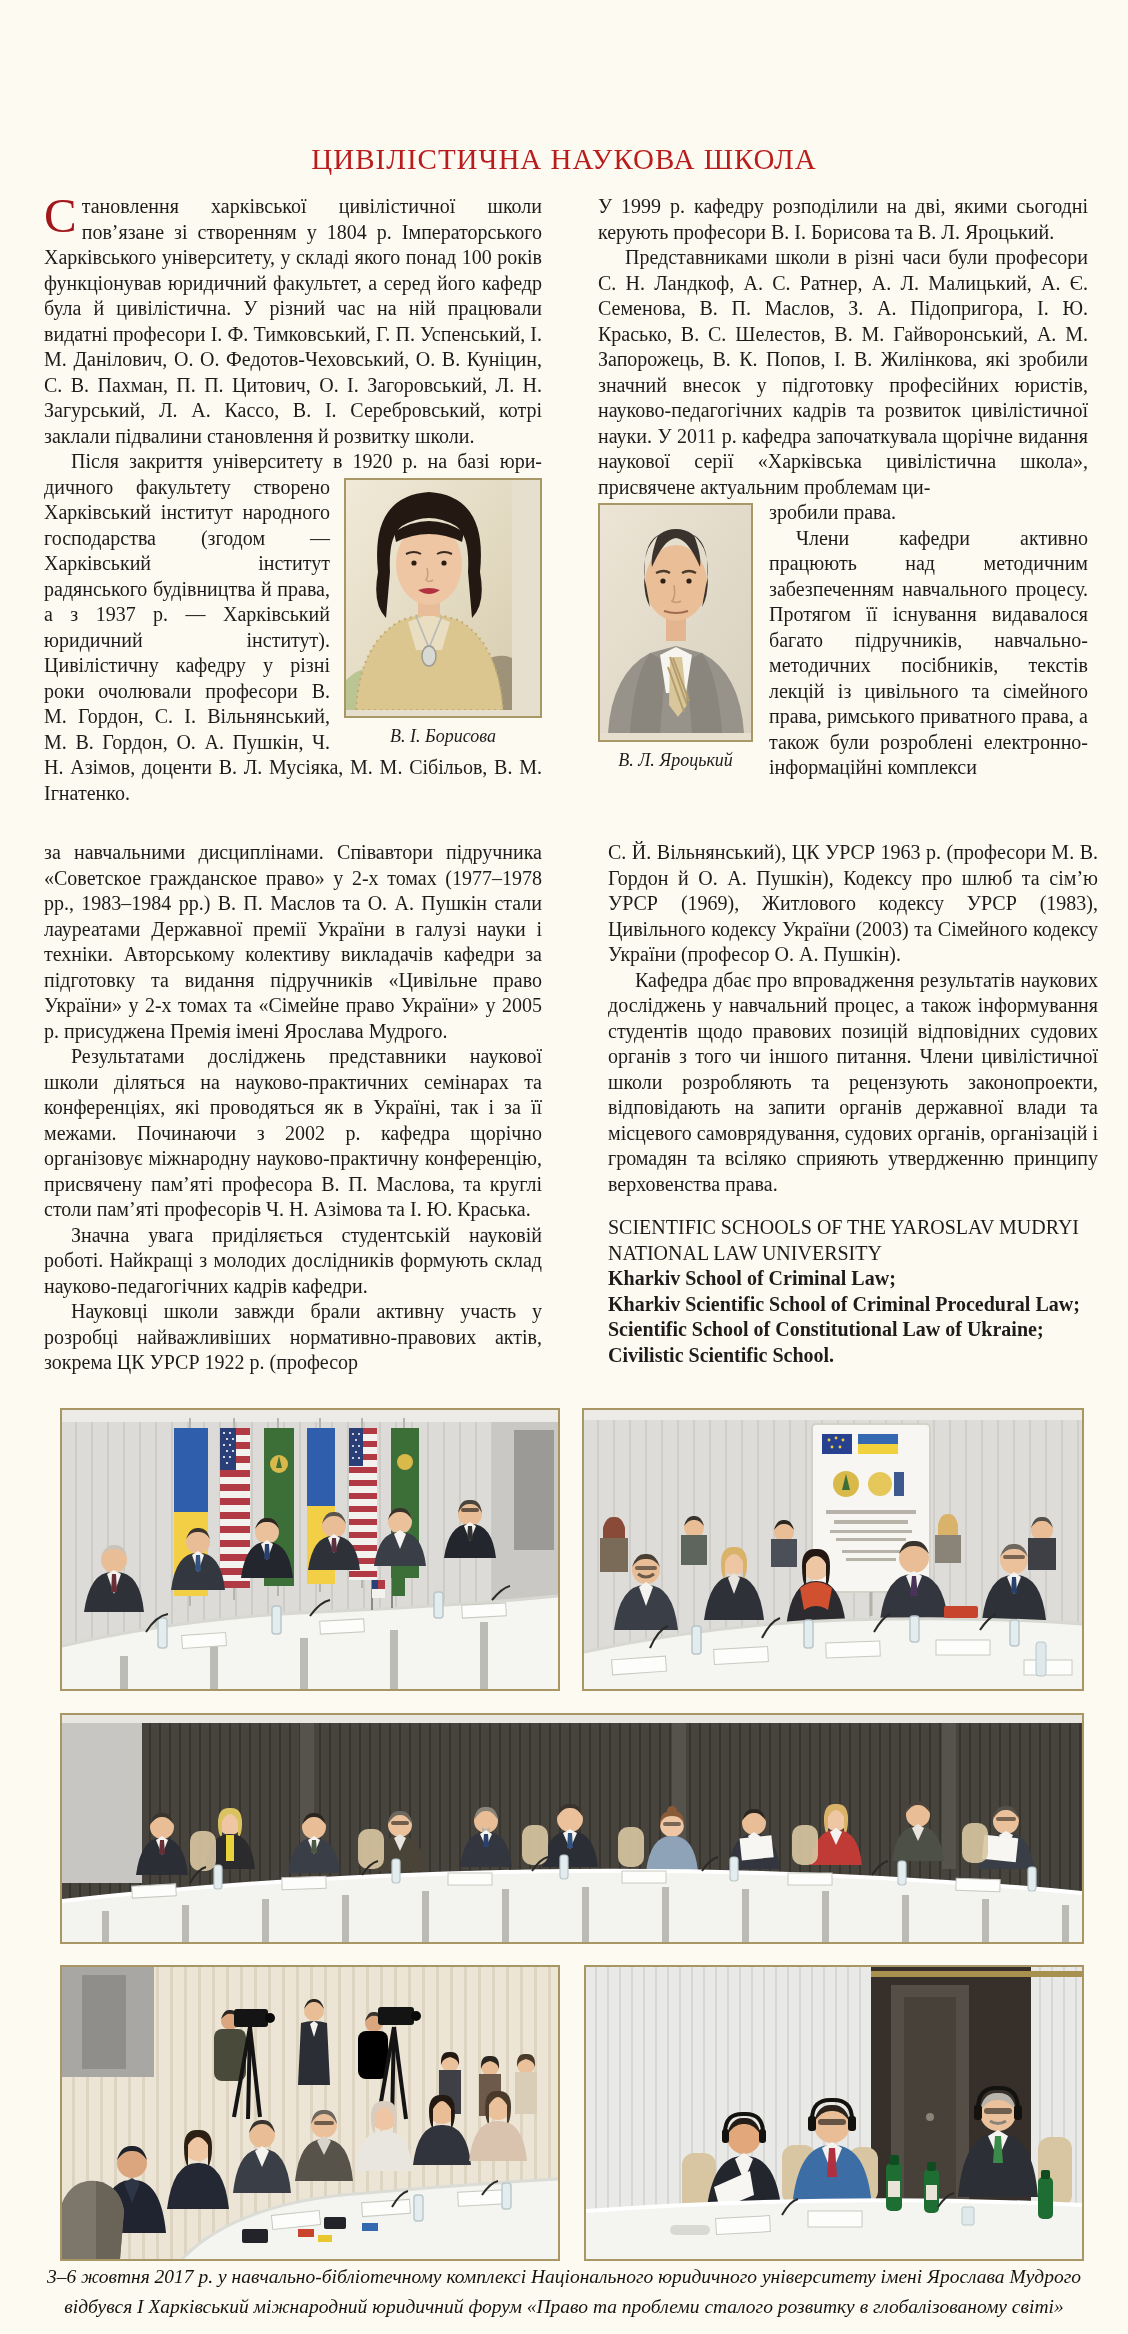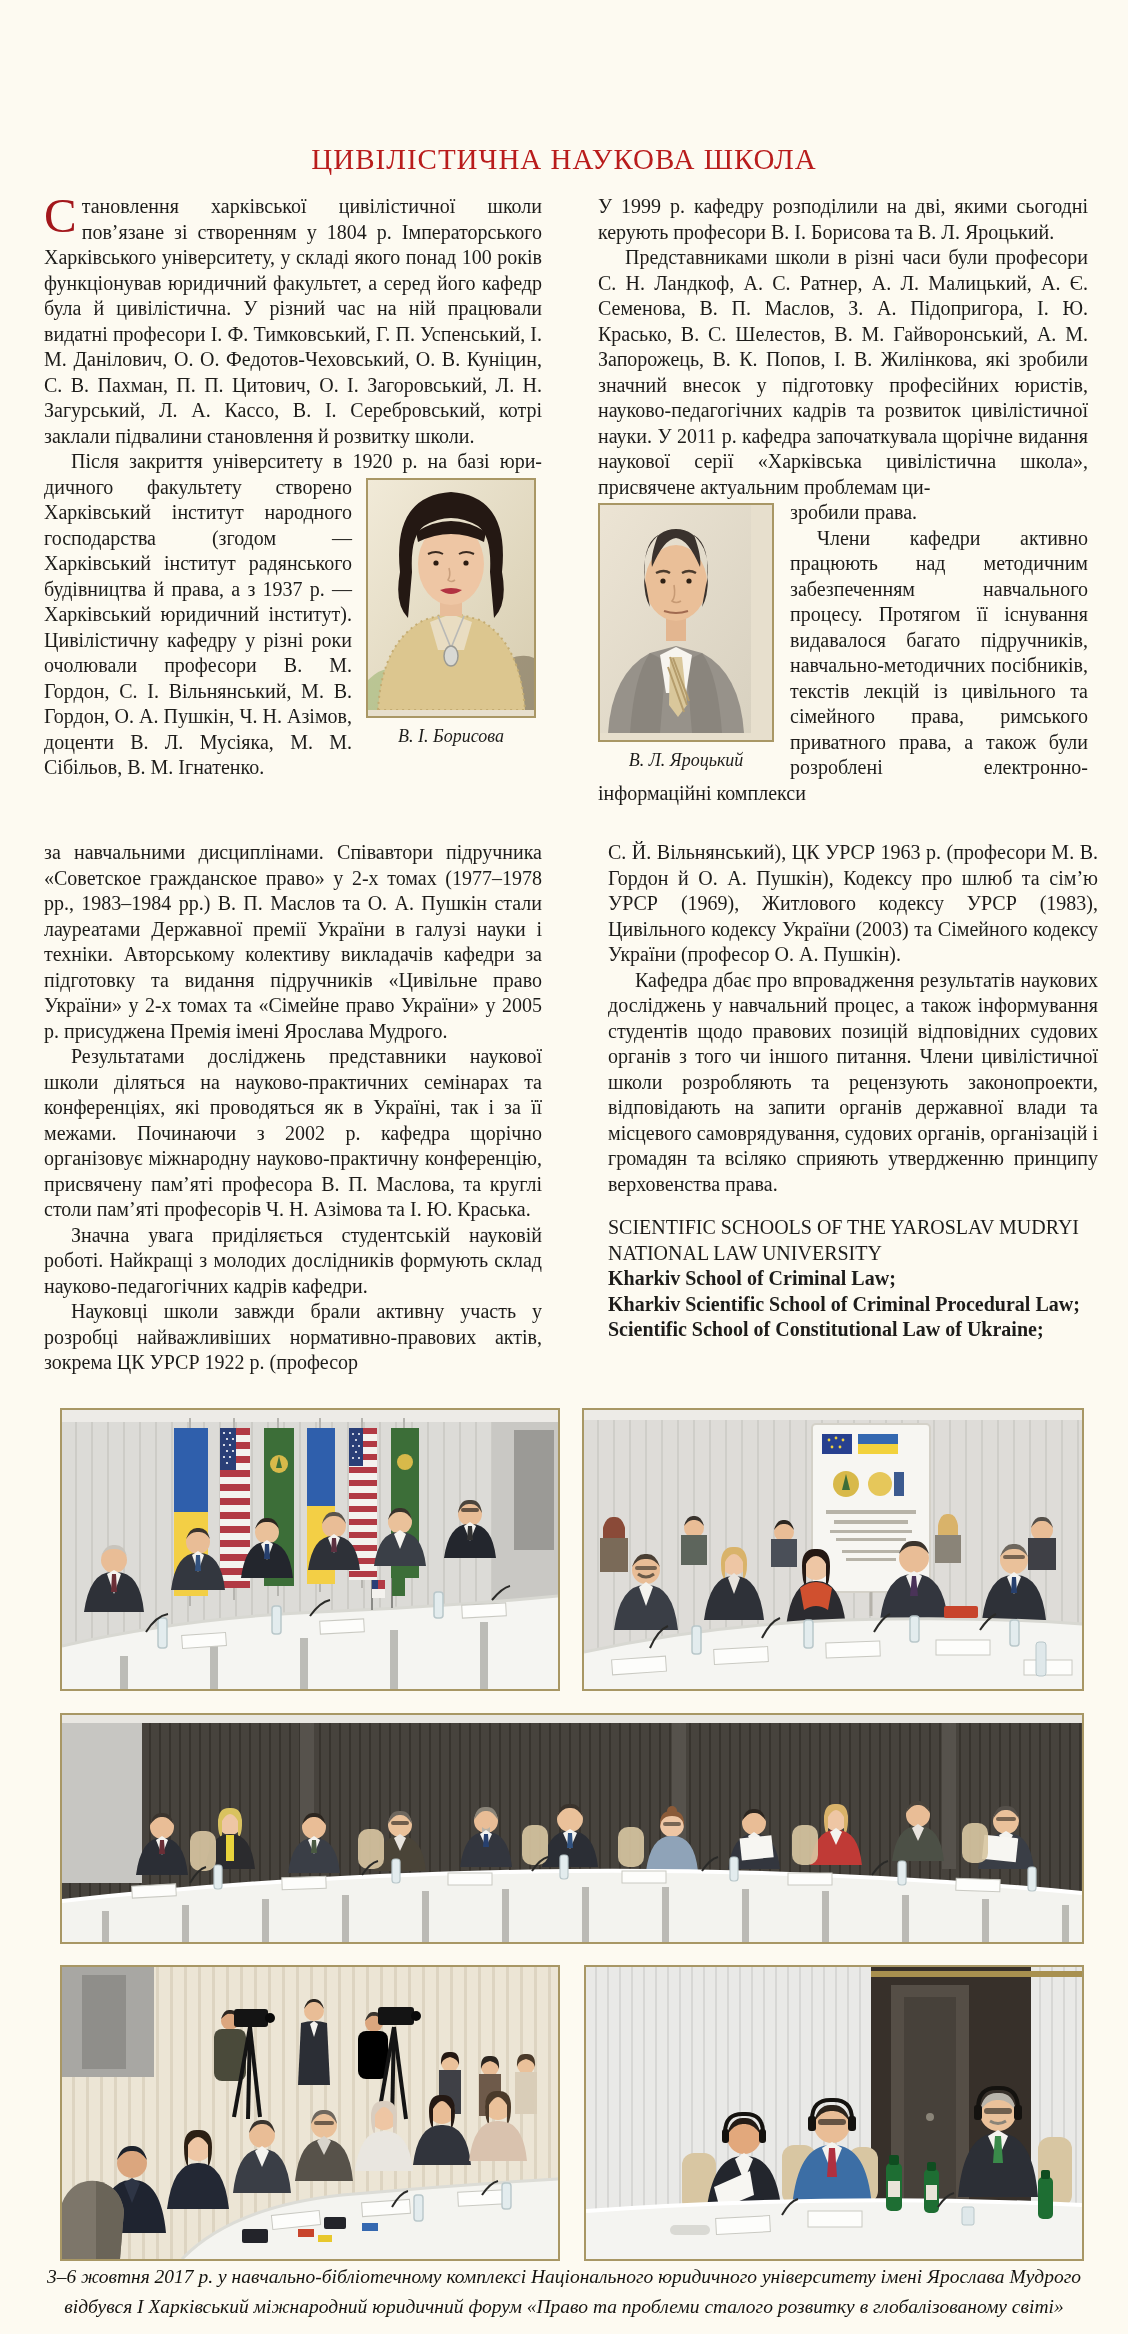--- a/index.html
+++ b/index.html
@@ -32,22 +32,22 @@
   .para.indent{text-indent:27px;}
   .force-justify{text-align:justify;text-align-last:justify;}
   .dropcap{
     float:left;
     font-size:49px;line-height:40px;
     color:#a3171c;
     padding:2px 5px 0 0;
   }
   .wrapblock{overflow:visible;}
   .float-photo{display:block;}
-  .float-photo.right{float:right;margin:3px 6px 2px 14px;width:170px;}
-  .float-photo.left {float:left; margin:3px 16px 2px 0;width:176px;}
+  .float-photo.right{float:right;margin:3px 0 2px 14px;width:198px;}
+  .float-photo.left {float:left; margin:3px 16px 2px 0;width:155px;}
   .portrait-frame{
     border:2px solid #a99765;
     background:#e7dfcd;
     display:block;
   }
   .portrait-caption{
     display:block;
     text-align:center;
     font-style:italic;
     font-size:18px;
@@ -174,20 +174,21 @@
   </div>
 
   <div class="col col-b-right">
     <p class="para">С. Й.  Вільнянський), ЦК УРСР 1963 р. (професори М. В.  Гордон й О. А.  Пушкін), Кодексу про шлюб та сім’ю УРСР (1969), Житлового кодексу УРСР (1983), Цивільного кодексу України (2003) та Сімейного кодексу України (професор О. А.  Пушкін).</p>
     <p class="para indent">Кафедра дбає про впровадження результатів наукових досліджень у навчальний процес, а також інформування студентів щодо правових позицій відповідних судових органів з того чи іншого питання. Члени цивілістичної школи розробляють та рецензують законопроекти, відповідають на запити органів державної влади та місцевого самоврядування, судових органів, організацій і громадян та всіляко сприяють утвердженню принципу верховенства права.</p>
     <div class="eng-block">
       <p class="para eng-heading">SCIENTIFIC SCHOOLS OF THE YAROSLAV MUDRYI NATIONAL LAW UNIVERSITY</p>
       <p class="para eng-item">Kharkiv School of Criminal Law;</p>
       <p class="para eng-item">Kharkiv Scientific School of Criminal Procedural Law;</p>
       <p class="para eng-item">Scientific School of Constitutional Law of Ukraine;</p>
+      <p class="para eng-item">Civilistic Scientific School.</p>
     </div>
   </div>
 
   <div class="photo ph-tl">
     <svg width="496" height="279" viewBox="0 0 496 279">
       <defs>
         <pattern id="wall1" width="16" height="12" patternUnits="userSpaceOnUse">
           <rect width="16" height="12" fill="#dcdbd7"></rect>
             <rect x="13" width="2" height="12" fill="#cdccc7"></rect>
         </pattern>

